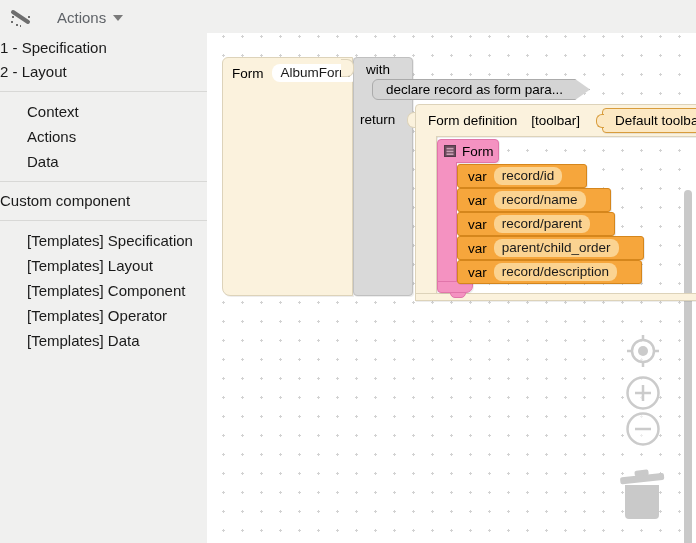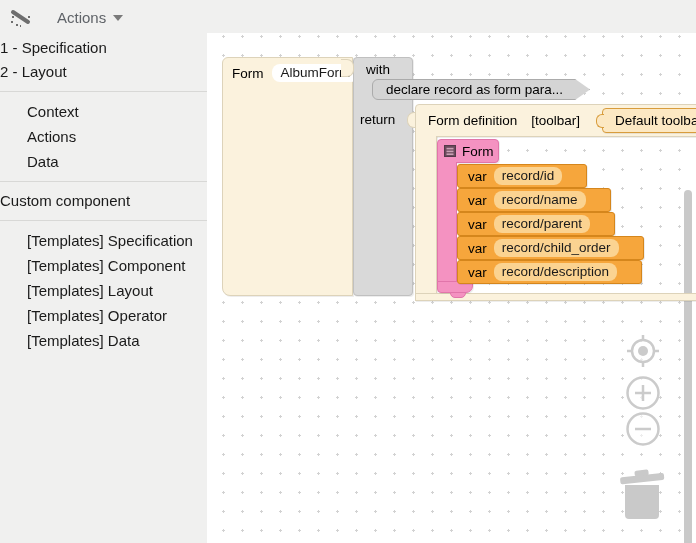--- a/index.html
+++ b/index.html
@@ -143,22 +143,22 @@
   <div class="side-item">1 - Specification</div>
   <div class="side-item">2 - Layout</div>
   <div class="divider"></div>
   <div class="side-item tall">Context</div>
   <div class="side-item tall">Actions</div>
   <div class="side-item tall">Data</div>
   <div class="divider"></div>
   <div class="side-item">Custom component</div>
   <div class="divider"></div>
   <div class="side-item tall">[Templates] Specification</div>
+  <div class="side-item tall">[Templates] Layout</div>
   <div class="side-item tall">[Templates] Component</div>
-  <div class="side-item tall">[Templates] Layout</div>
   <div class="side-item tall">[Templates] Operator</div>
   <div class="side-item tall">[Templates] Data</div>
 </div>
 
 <div class="canvas">
 
   <div class="blk cream form-outer">
     <div class="form-outer-row">
       <span class="blk-text">Form</span>
       <span class="name-field">AlbumForm</span>
@@ -208,21 +208,21 @@
   <div class="blk orangeb varblk v1">
     <span class="blk-text">var</span>
     <span class="var-field">record/name</span>
   </div>
   <div class="blk orangeb varblk v2">
     <span class="blk-text">var</span>
     <span class="var-field">record/parent</span>
   </div>
   <div class="blk orangeb varblk v3">
     <span class="blk-text">var</span>
-    <span class="var-field">record/child_order</span>
+    <span class="var-field">parent/child_order</span>
   </div>
   <div class="blk orangeb varblk v4">
     <span class="blk-text">var</span>
     <span class="var-field">record/description</span>
   </div>
 
   <svg class="ws-control ctl-target" width="34" height="34" viewBox="0 0 34 34">
     <circle cx="17" cy="17" r="11" fill="rgba(255,255,255,0.6)" stroke="#cbcbcb" stroke-width="2.5"></circle>
     <circle cx="17" cy="17" r="5" fill="#cbcbcb"></circle>
     <line x1="17" y1="1" x2="17" y2="6" stroke="#cbcbcb" stroke-width="2.5"></line>

